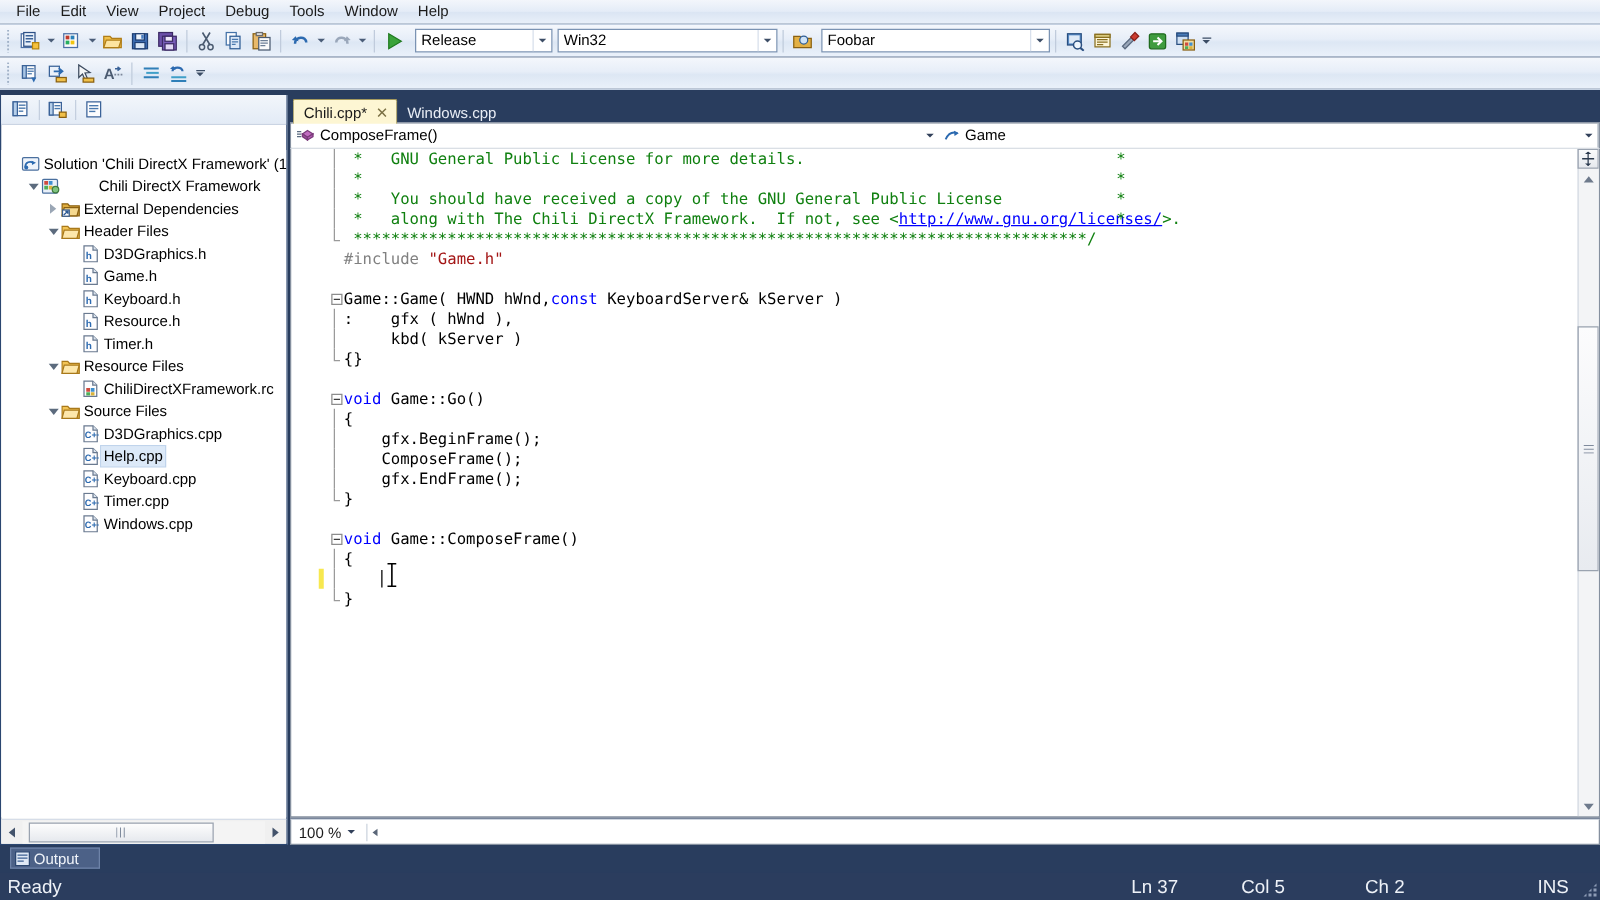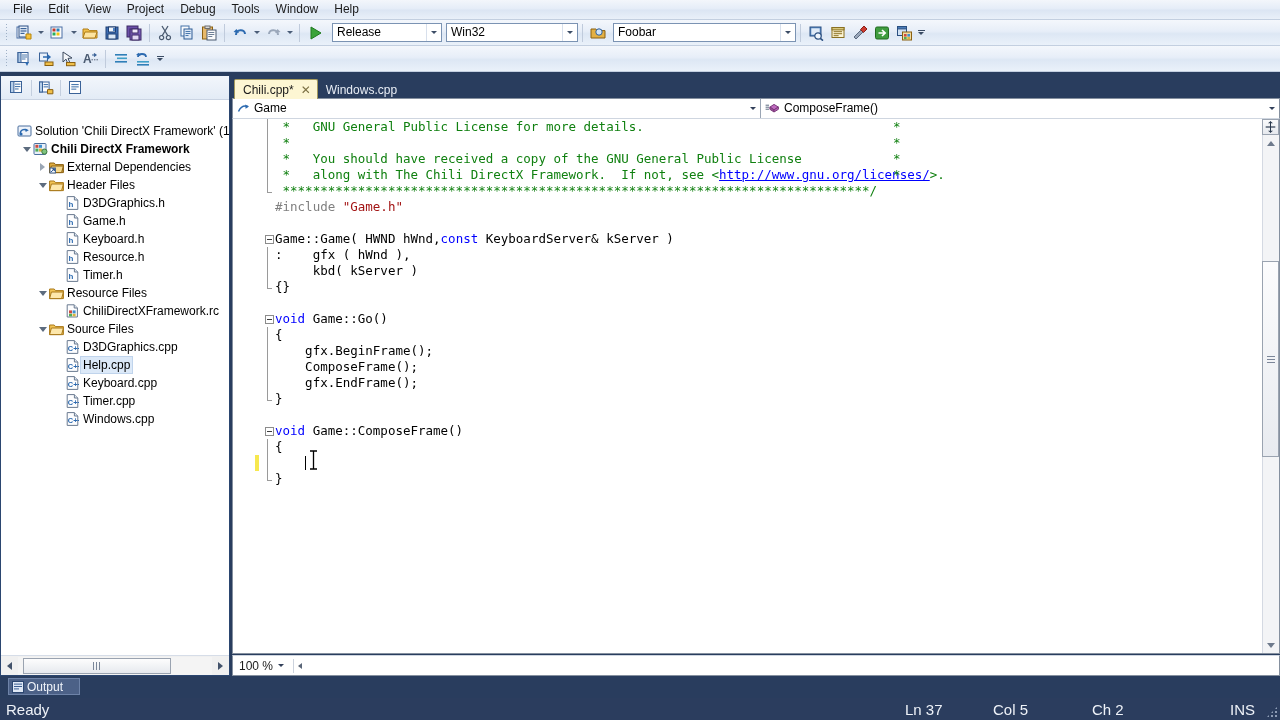--- a/index.html
+++ b/index.html
@@ -124,21 +124,21 @@
   .texp.open i {
     border-left: 4px solid transparent; border-right: 4px solid transparent;
     border-top: 5px solid #5c6b7e;
   }
   .texp.closed i {
     border-top: 4px solid transparent; border-bottom: 4px solid transparent;
     border-left: 5px solid #9aa6b5;
   }
   .ticon { width: 17px; height: 16px; flex: 0 0 17px; display: flex; align-items: center; justify-content: center; }
   .tlabel { line-height: 16px; padding: 0 2px; }
-  .tlabel.bold { font-weight: bold; }
+  .tlabel.bold { font-weight: normal; margin-left: 28px; }
   .hscroll {
     position: absolute; left: 0; bottom: 0; width: 100%; height: 20px;
     background: #f0f0f0; border-top: 1px solid #d6dde8;
     display: flex; align-items: center;
   }
   .hs-arrow { width: 17px; height: 18px; display: flex; align-items: center; justify-content: center; }
   .hs-arrow i { width: 0; height: 0; border-top: 4px solid transparent; border-bottom: 4px solid transparent; }
   .hs-arrow.l i { border-right: 5px solid #43536b; }
   .hs-arrow.r i { border-left: 5px solid #43536b; }
   .hs-track { flex: 1; height: 18px; background: #f4f4f4; position: relative; }
@@ -411,21 +411,21 @@
         <path d="M4 2 L14 8 L4 14 Z" fill="#3aa33a" stroke="#1f7a1f"></path>
       </svg>
     </div>
 
     <div class="combo" style="width:110px; margin-left:6px;">
       <div class="cbtext">Release</div>
       <div class="cbarrow">
           <i></i>
         </div>
     </div>
-    <div class="combo" style="width:132px; margin-left:4px;gap:25px;">
+    <div class="combo" style="width:176px; margin-left:4px;gap:25px;">
       <div class="cbtext">Win32</div>
       <div class="cbarrow">
           <i></i>
         </div>
     </div>
 
     <div class="tbsep"></div>
 
     <div class="tbtn">
       <svg width="17" height="16" viewBox="0 0 17 16">
@@ -807,46 +807,46 @@
       <div class="tab active">
         <span>Chili.cpp*</span>
         <span class="closex">✕</span>
       </div>
       <div class="tab inactive">
         <span>Windows.cpp</span>
       </div>
     </div>
 
     <div class="navbar">
-      <div class="navcombo" style="width:528px;">
-        <span style="display:flex;align-items:center;margin-right:4px;">
-          <svg width="13" height="11" viewBox="0 0 13 11">
-            <path d="M1.5 8.5 C4 3, 8 2.5, 11 3.5" stroke="#2c6ab0" stroke-width="1.5" fill="none"></path>
-            <path d="M8.2 1.5 L12 3.6 L8.6 5.8 Z" fill="#2c6ab0"></path>
-          </svg>
-        </span>
-        <div class="nctext">Game</div>
-        <div class="ncarrow">
-            <i></i>
-          </div>
-      </div>
       <div class="navcombo" style="width:518px;border-right:none;">
         <span style="display:flex;align-items:center;margin-right:4px;">
           <svg width="15" height="11" viewBox="0 0 15 11">
             <path d="M0.6 2.2 h3.4 M0.6 4.2 h3.4 M0.6 6.2 h3.4" stroke="#5a6b80" stroke-width="1"></path>
             <path d="M9 1.4 L13.4 4.1 L9 6.8 L4.9 4.1 Z" fill="#c06cc0" stroke="#7a3a7a"></path>
             <path d="M4.9 4.1 L4.9 6.3 L9 9 L9 6.8 Z" fill="#9c4f9c" stroke="#7a3a7a"></path>
             <path d="M13.4 4.1 L13.4 6.3 L9 9 L9 6.8 Z" fill="#b85fb8" stroke="#7a3a7a"></path>
           </svg>
         </span>
         <div class="nctext">ComposeFrame()</div>
         <div class="ncarrow">
             <i></i>
           </div>
       </div>
+      <div class="navcombo" style="width:528px;">
+        <span style="display:flex;align-items:center;margin-right:4px;">
+          <svg width="13" height="11" viewBox="0 0 13 11">
+            <path d="M1.5 8.5 C4 3, 8 2.5, 11 3.5" stroke="#2c6ab0" stroke-width="1.5" fill="none"></path>
+            <path d="M8.2 1.5 L12 3.6 L8.6 5.8 Z" fill="#2c6ab0"></path>
+          </svg>
+        </span>
+        <div class="nctext">Game</div>
+        <div class="ncarrow">
+            <i></i>
+          </div>
+      </div>
     </div>
 
     <div id="codearea">
       <div id="code"><div class="cline"><div class="foldline" style="top: 0px; height: 16px;"></div><div class="ctext"><span class="cm"> *   GNU General Public License for more details.</span></div><span class="cm" style="position: absolute; left: 660px;">*</span></div><div class="cline"><div class="foldline" style="top: 0px; height: 16px;"></div><div class="ctext"><span class="cm"> *</span></div><span class="cm" style="position: absolute; left: 660px;">*</span></div><div class="cline"><div class="foldline" style="top: 0px; height: 16px;"></div><div class="ctext"><span class="cm"> *   You should have received a copy of the GNU General Public License</span></div><span class="cm" style="position: absolute; left: 660px;">*</span></div><div class="cline"><div class="foldline" style="top: 0px; height: 16px;"></div><div class="ctext"><span class="cm"> *   along with The Chili DirectX Framework.  If not, see &lt;</span><span class="lnk">http://www.gnu.org/licenses/</span><span class="cm">&gt;.</span></div><span class="cm" style="position: absolute; left: 660px;">*</span></div><div class="cline"><div class="foldline" style="top: 0px; height: 9px;"></div><div class="foldend" style="top: 9px;"></div><div class="ctext"><span class="cm"> ******************************************************************************/</span></div></div><div class="cline"><div class="ctext"><span class="pp">#include </span><span class="str">"Game.h"</span></div></div><div class="cline"><div class="ctext"><span class="pl"></span></div></div><div class="cline"><div class="gutter-fold"><div class="foldbox"></div></div><div class="ctext"><span class="pl">Game::Game( HWND hWnd,</span><span class="kw">const</span><span class="pl"> KeyboardServer&amp; kServer )</span></div></div><div class="cline"><div class="foldline" style="top: 0px; height: 16px;"></div><div class="ctext"><span class="pl">:    gfx ( hWnd ),</span></div></div><div class="cline"><div class="foldline" style="top: 0px; height: 16px;"></div><div class="ctext"><span class="pl">     kbd( kServer )</span></div></div><div class="cline"><div class="foldline" style="top: 0px; height: 9px;"></div><div class="foldend" style="top: 9px;"></div><div class="ctext"><span class="pl">{}</span></div></div><div class="cline"><div class="ctext"><span class="pl"></span></div></div><div class="cline"><div class="gutter-fold"><div class="foldbox"></div></div><div class="ctext"><span class="kw">void</span><span class="pl"> Game::Go()</span></div></div><div class="cline"><div class="foldline" style="top: 0px; height: 16px;"></div><div class="ctext"><span class="pl">{</span></div></div><div class="cline"><div class="foldline" style="top: 0px; height: 16px;"></div><div class="ctext"><span class="pl">    gfx.BeginFrame();</span></div></div><div class="cline"><div class="foldline" style="top: 0px; height: 16px;"></div><div class="ctext"><span class="pl">    ComposeFrame();</span></div></div><div class="cline"><div class="foldline" style="top: 0px; height: 16px;"></div><div class="ctext"><span class="pl">    gfx.EndFrame();</span></div></div><div class="cline"><div class="foldline" style="top: 0px; height: 9px;"></div><div class="foldend" style="top: 9px;"></div><div class="ctext"><span class="pl">}</span></div></div><div class="cline"><div class="ctext"><span class="pl"></span></div></div><div class="cline"><div class="gutter-fold"><div class="foldbox"></div></div><div class="ctext"><span class="kw">void</span><span class="pl"> Game::ComposeFrame()</span></div></div><div class="cline"><div class="foldline" style="top: 0px; height: 16px;"></div><div class="ctext"><span class="pl">{</span></div></div><div class="cline"><div class="chgmark"></div><div class="foldline" style="top: 0px; height: 16px;"></div><div class="ctext"><span class="pl">    </span><span class="caret"></span></div></div><div class="cline"><div class="foldline" style="top: 0px; height: 9px;"></div><div class="foldend" style="top: 9px;"></div><div class="ctext"><span class="pl">}</span></div></div></div>
 
       <div class="vscroll">
         <div class="vs-split">
           <svg width="11" height="12" viewBox="0 0 11 12">
             <path d="M5.5 0.5 L5.5 11.5" stroke="#2b3a4e" stroke-width="1"></path>
             <path d="M3 2.2 L5.5 0.2 L8 2.2" fill="#2b3a4e"></path>

